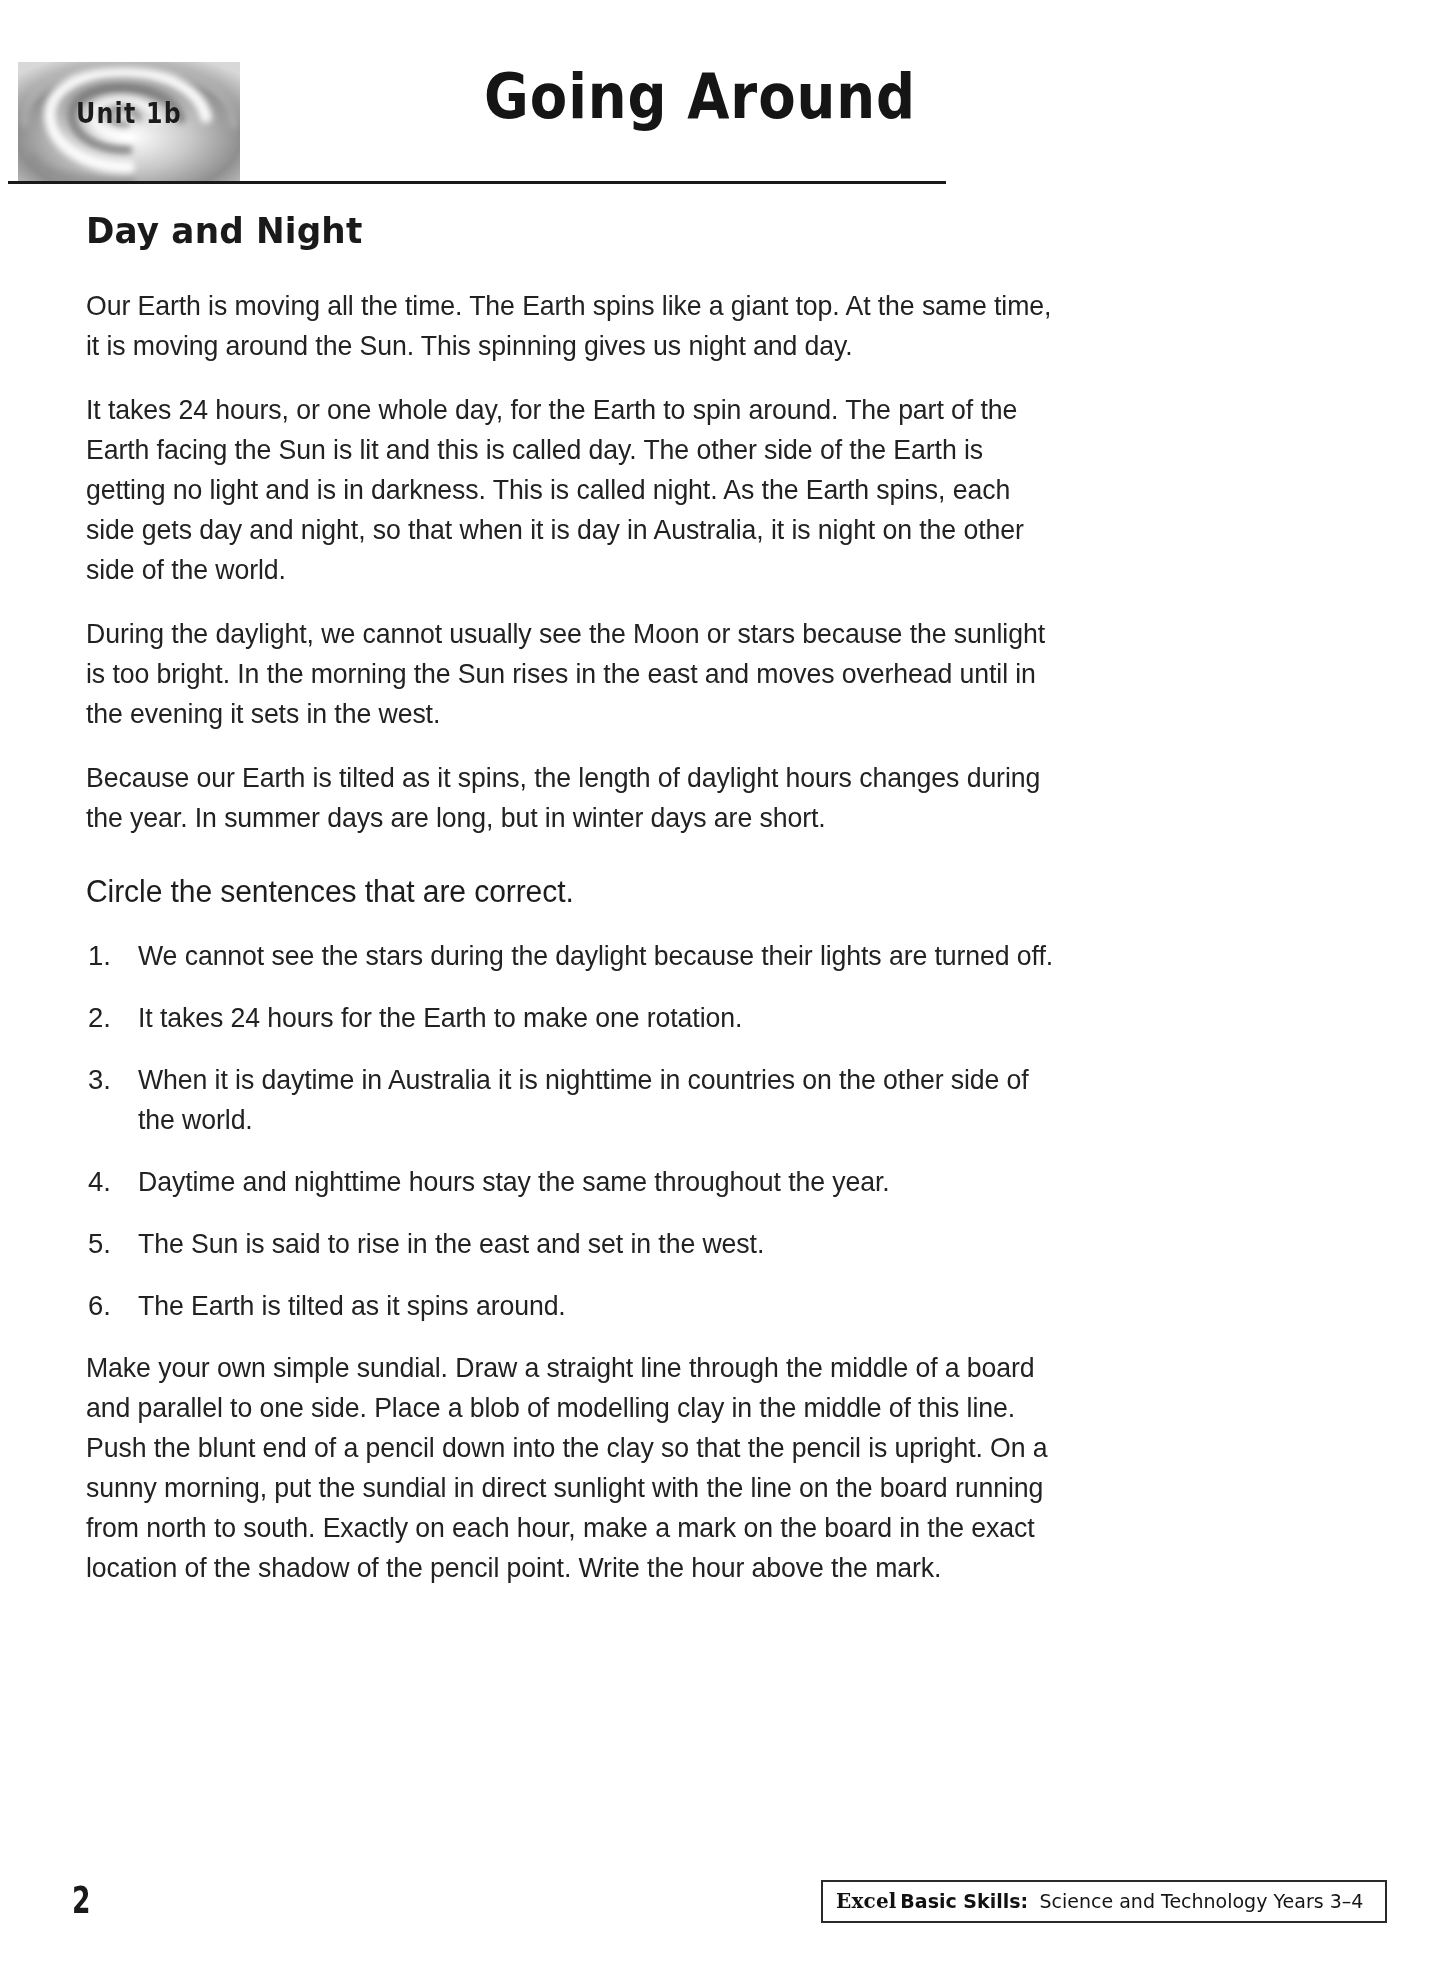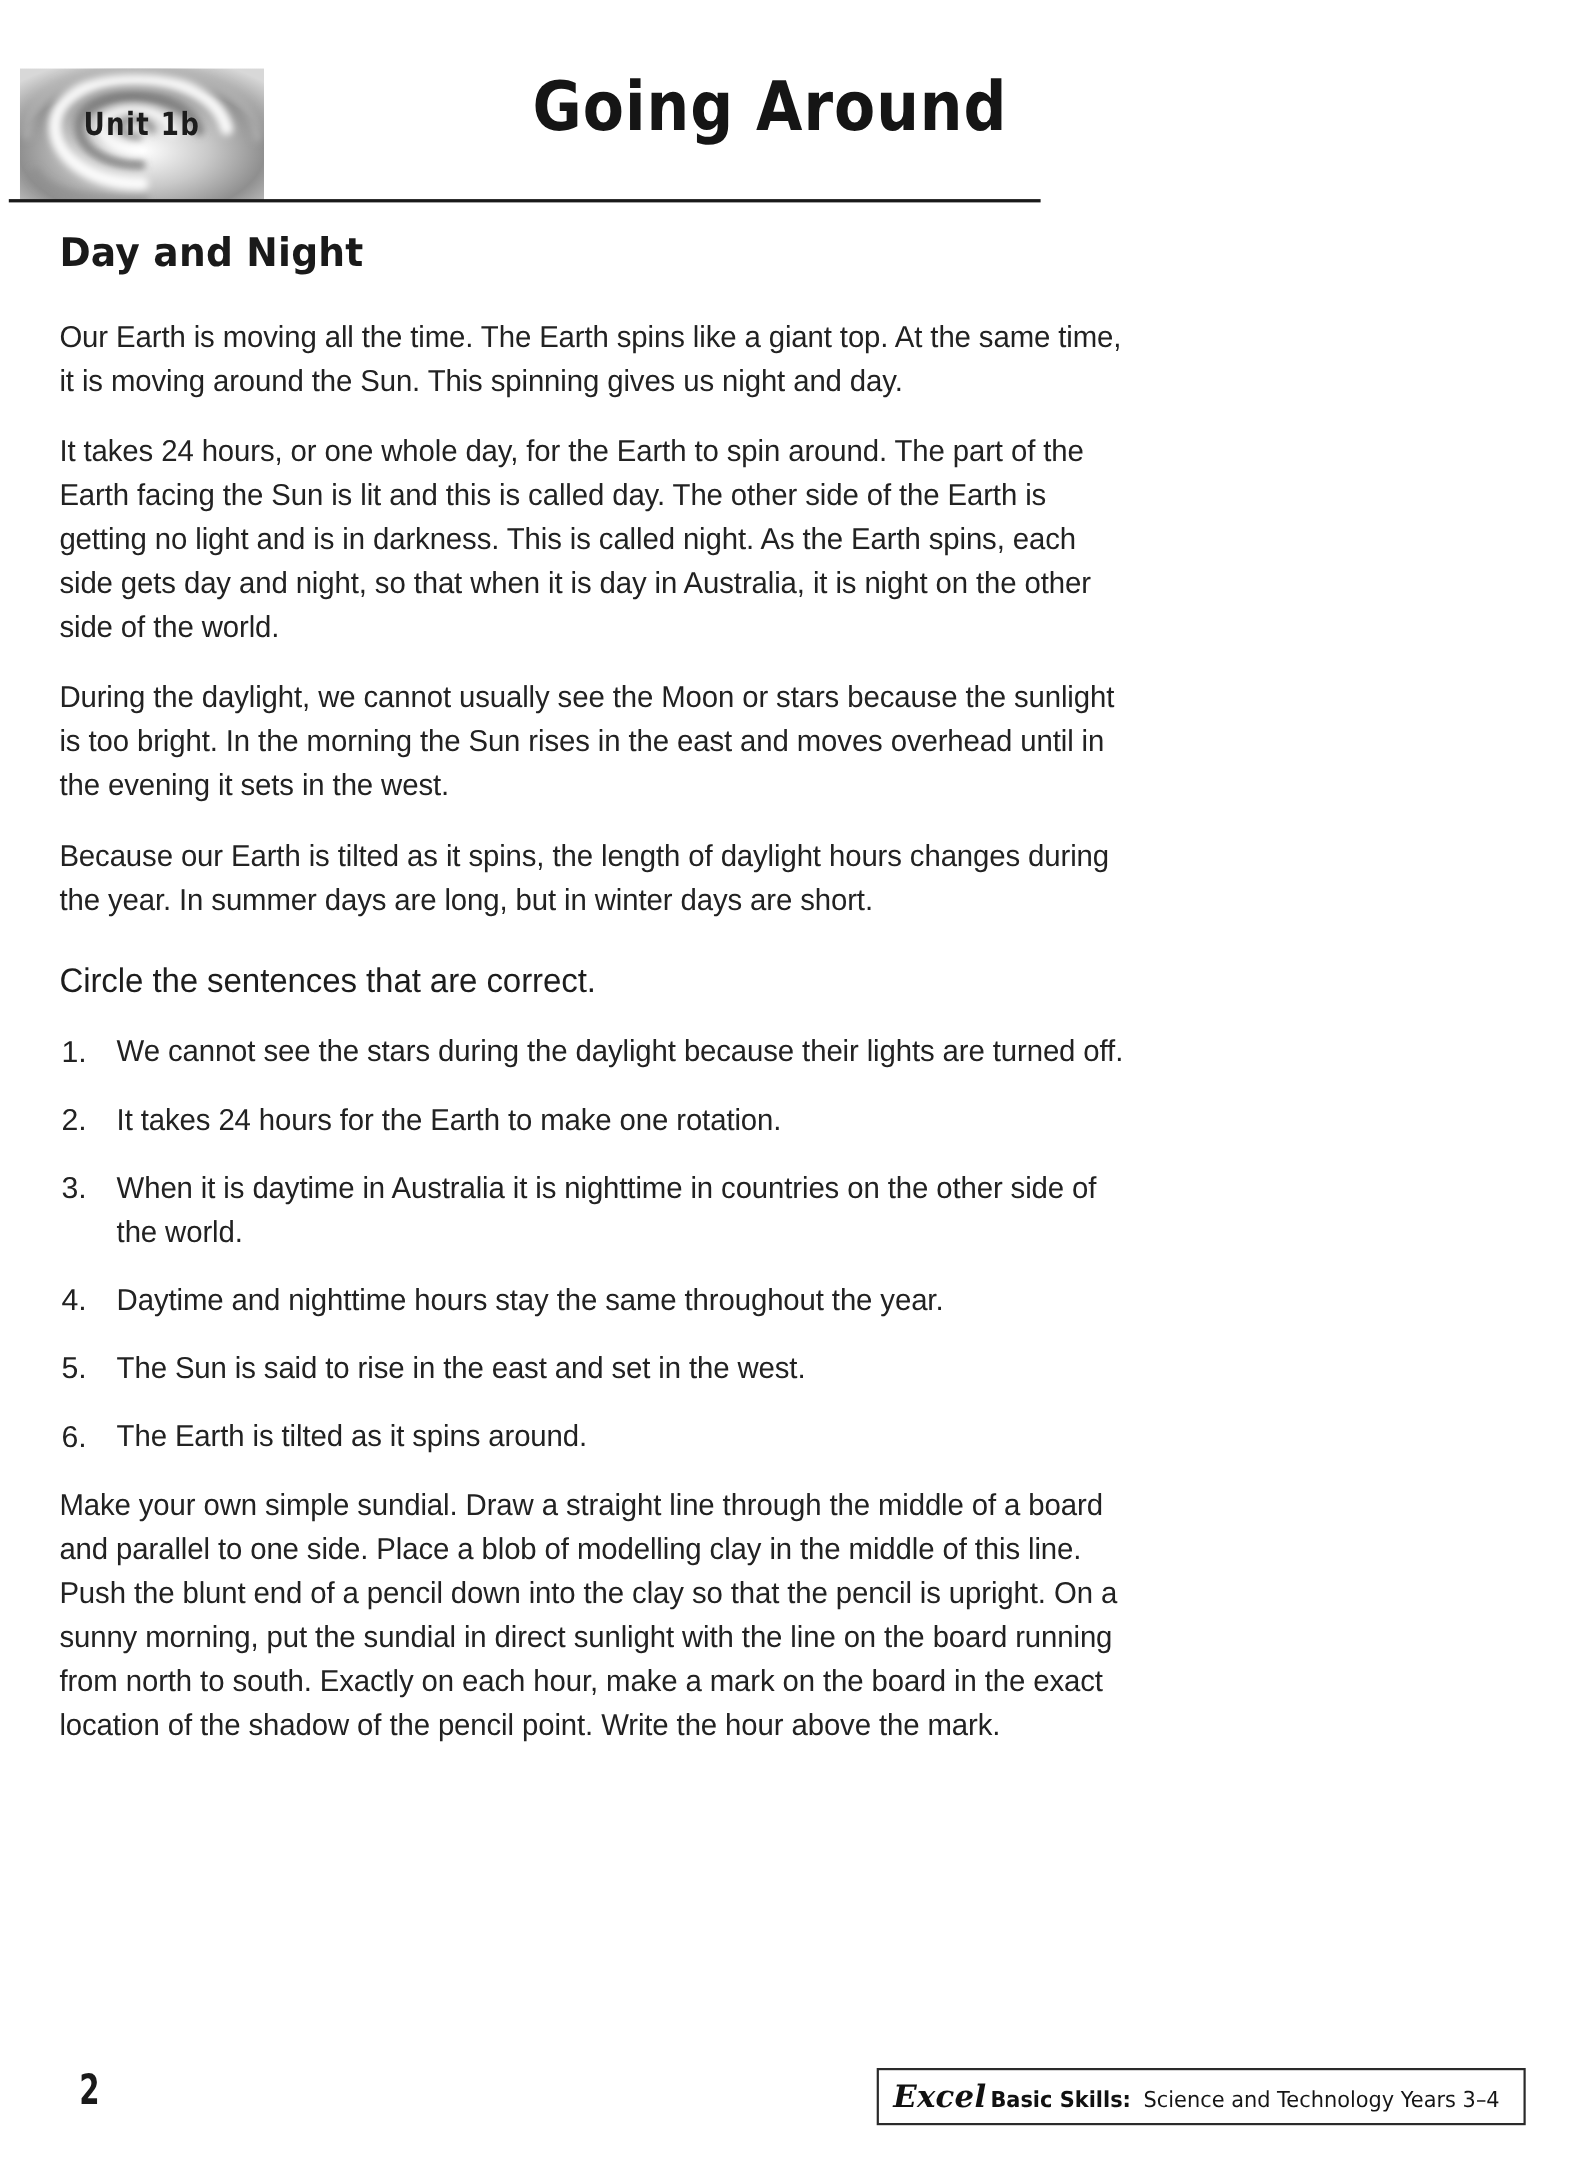--- a/index.html
+++ b/index.html
@@ -88,21 +88,21 @@
     left: 8px;
     top: 181px;
     width: 938px;
     height: 3px;
     background: #1a1a1a;
   }
 
   
   .content {
     position: absolute;
-    left: 54px;
+    left: 86px;
     top: 210px;
     width: 1265px;
   }
 
   h2.section-heading {
     margin: 0;
     padding: 0;
     font-family: "DejaVu Sans", sans-serif;
     font-weight: bold;
     font-size: 36px;
@@ -222,22 +222,21 @@
     right: 58px;
     top: 28px;
     border: 2px solid #2a2a2a;
     padding: 7px 13px 8px 13px;
     background: #ffffff;
     white-space: nowrap;
   }
   .footer-box .brand {
     font-family: "DejaVu Serif", serif;
     font-weight: bold;
-    font-style: italic;
-    font-size: 28px;
+    font-size: 20px;
     color: #111111;
     letter-spacing: 0.2px;
   }
   .footer-box .brand-sub {
     font-family: "DejaVu Sans", sans-serif;
     font-weight: bold;
     font-size: 20px;
     color: #111111;
     transform: scaleX(0.95);
     display: inline-block;

